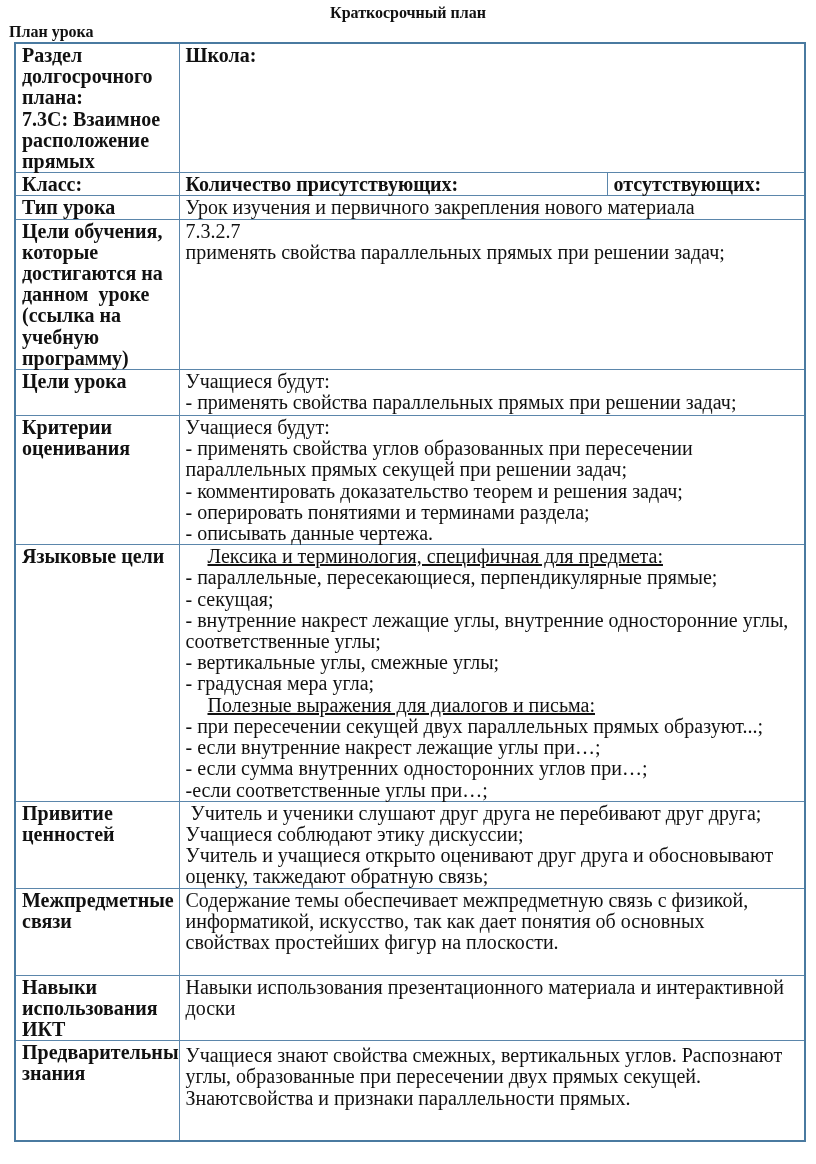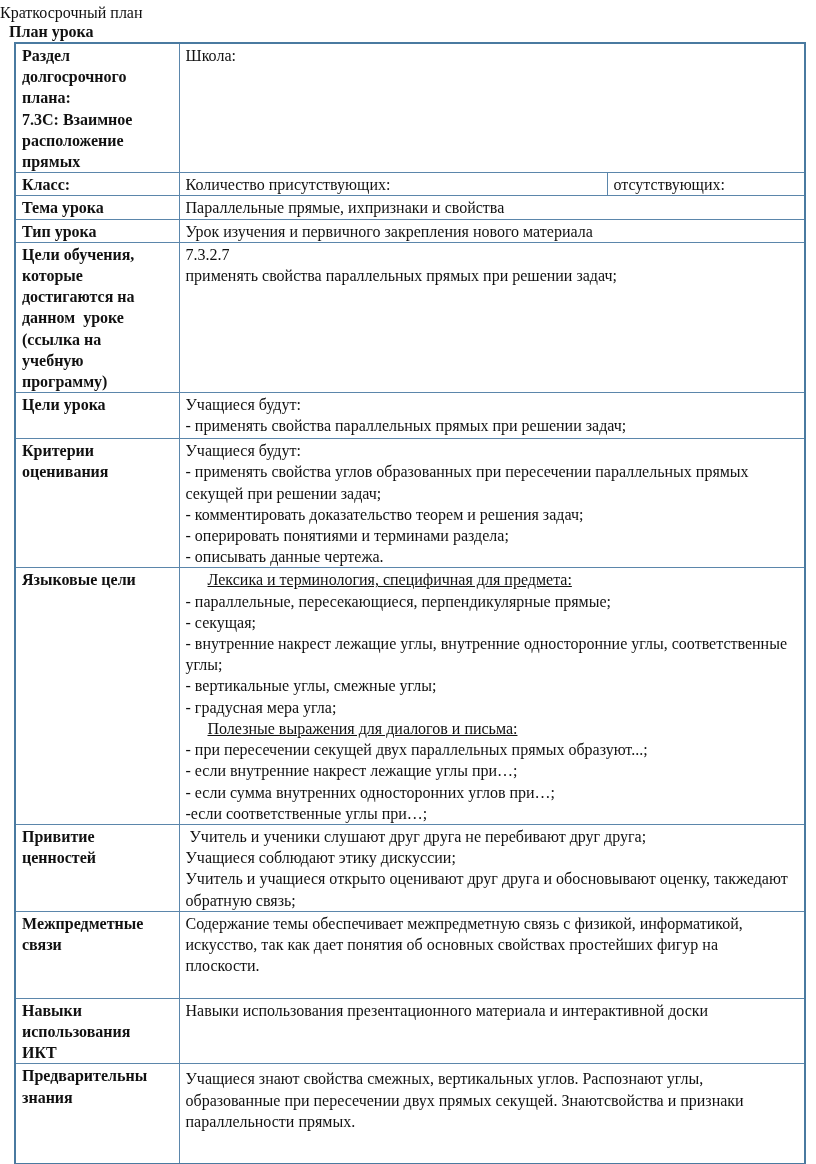--- a/index.html
+++ b/index.html
@@ -2,41 +2,41 @@
 <html><head>
 <meta charset="utf-8">
 <style>
   html, body { margin: 0; padding: 0; background: #ffffff; }
   body {
     width: 816px; height: 1164px; position: relative; overflow: hidden;
     font-family: "Liberation Serif", "DejaVu Serif", serif;
     color: #111111;
   }
   .doc-title {
-    position: absolute; top: 4px; left: 0; width: 816px; 
-    font-weight: normal; font-size: 16px; line-height: 18px;
+    position: absolute; top: 4px; left: 0; width: 816px; text-align: center;
+    font-weight: bold; font-size: 16px; line-height: 18px;
   }
   .plan-label {
     position: absolute; top: 23px; left: 9px;
     font-weight: bold; font-size: 16px; line-height: 18px; text-align: right;
   }
   table.plan {
     position: absolute; top: 42px; left: 14px; width: 790px;
     border-collapse: collapse; table-layout: fixed;
     border: 2.5px solid #4a7aa0;
   }
   table.plan td {
     border: 1px solid #5b86ab;
     vertical-align: top;
     padding: 1px 6px 0 6px;
-    font-size: 16px; line-height: 21.2px;
+    font-size: 20px; line-height: 21.2px;
   }
   td.lbl { font-weight: bold; width: 151px; padding-left: 6px; }
   td.val { font-weight: normal; }
-  td.bold { font-weight: normal; margin-left: 26px; }
+  td.bold { font-weight: bold; margin-left: 26px; }
   .u { text-decoration: underline; margin-left: 22px; }
   .line { display: block; }
   .row-razdel td { height: 125px; }
   .row-data td { height: 21px; }
   .row-class td { height: 20px; }
   .row-tema td { height: 20px; }
   .row-tip td { height: 20px; }
   .row-celi-obuch td { height: 146px; }
   .row-celi-uroka td { height: 44px; }
   .row-kriterii td { height: 125px; }
@@ -73,24 +73,20 @@
     <td class="bold" colspan="2">Школа:</td>
   </tr>
 
 
   <tr class="row-class">
     <td class="lbl">Класс:</td>
     <td class="bold">Количество присутствующих:</td>
     <td class="bold">отсутствующих:</td>
   </tr>
 
-  <tr class="row-tema">
-    <td class="lbl">Тема урока</td>
-    <td class="val" colspan="2">Параллельные прямые, ихпризнаки и свойства</td>
-  </tr>
 
   <tr class="row-tip">
     <td class="lbl">Тип урока</td>
     <td class="val" colspan="2">Урок изучения и первичного закрепления нового материала</td>
   </tr>
 
   <tr class="row-celi-obuch">
     <td class="lbl">
       <span class="line">Цели обучения,</span>
       <span class="line">которые</span>

